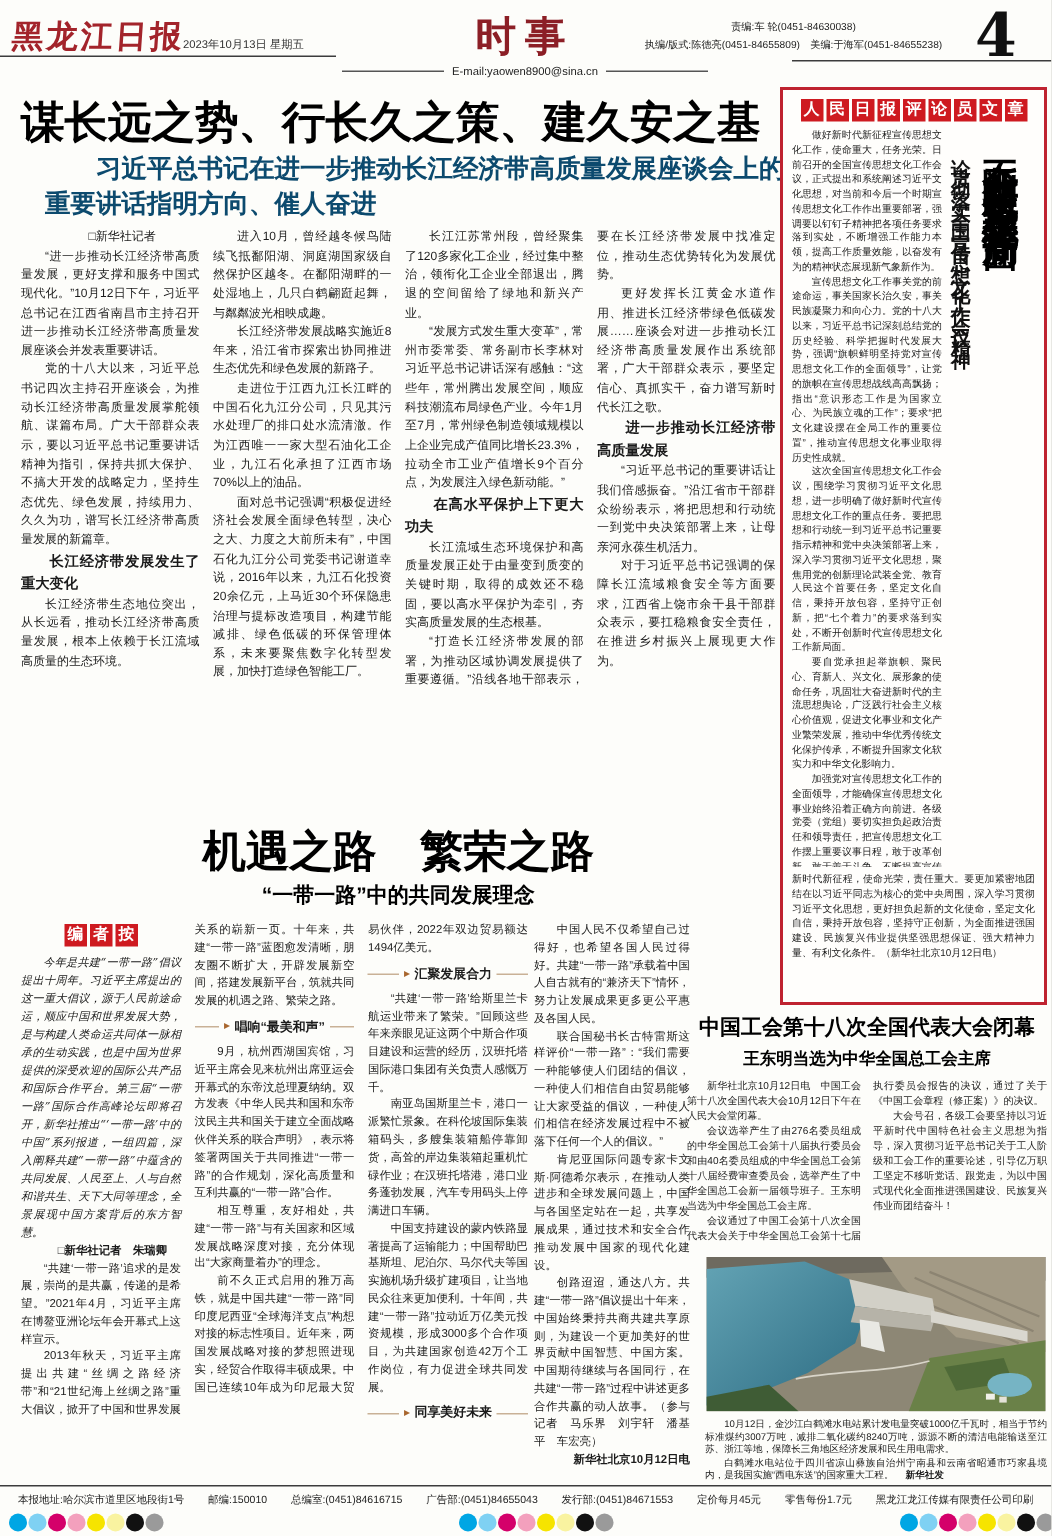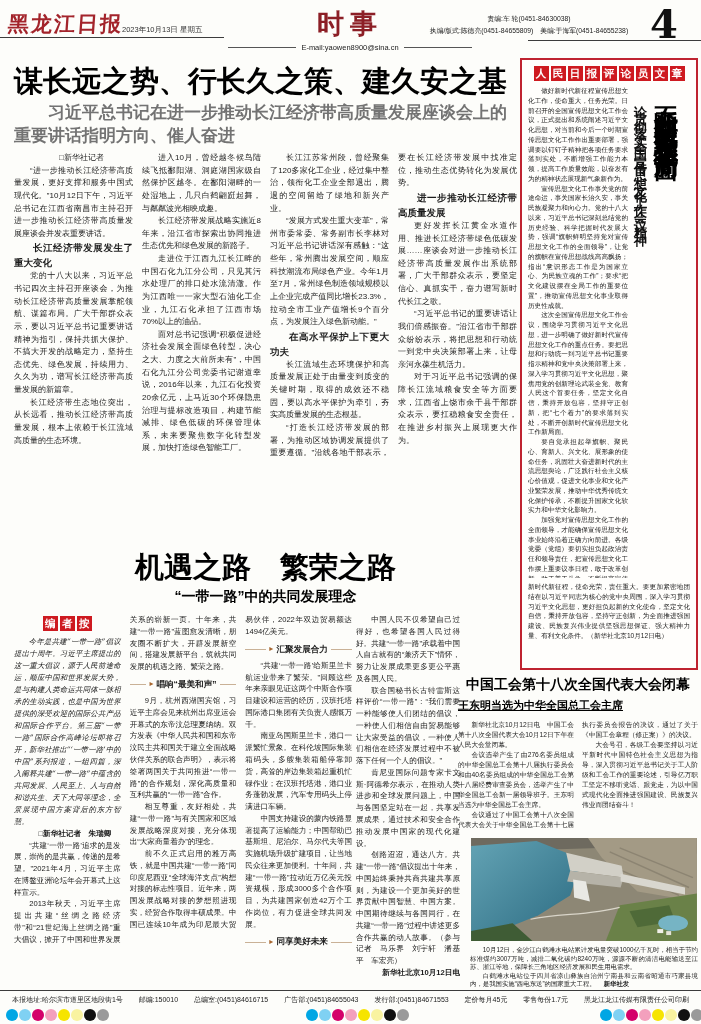--- a/index.html
+++ b/index.html
@@ -16,22 +16,22 @@
                  color:#8c1f26;letter-spacing:6px;}
   .email-row{left:228px;top:43px;width:244px;display:flex;align-items:center;gap:5px;font-size:7.5px;color:#222;}
   .email-row .hline{flex:1;height:1px;background:#555;}
   .credits{left:420px;top:13px;width:218px;text-align:center;font-size:6.8px;line-height:1.8;color:#222;}
   .page-number{left:650px;top:0px;font-family:"DejaVu Serif","Liberation Serif",serif;
                font-size:40px;font-weight:bold;color:#111;}
 
   
   .a-head{left:14px;top:62px;width:503px;font-size:29px;font-weight:900;color:#000;
           white-space:nowrap;letter-spacing:0px;}
-  .a-sub{left:14px;top:102px;width:500px;font-size:17px;font-weight:bold;line-height:1.35;
-         text-indent:2em;color:#737373;}
+  .a-sub{left:30px;top:102px;width:500px;font-size:17px;font-weight:bold;line-height:1.35;
+         text-indent:2em;color:#0c4a6e;}
   .a-body{left:14px;top:152px;width:503px;height:392px;column-count:4;column-gap:9px;
           font-size:8px;line-height:1.58;text-align:justify;overflow:hidden;}
   .byline{text-align:center;font-weight:normal;margin:1px 0 4px;text-indent:0;}
   p.bp{margin:0;text-indent:2em;}
   .sec{font-weight:900;font-size:9.5px;margin:6px 0 4px;text-indent:0;}
 
   
   .bbox{left:520px;top:58px;width:178px;height:612px;border:2px solid #bf2330;background:#fffefc;
         box-sizing:border-box;padding:5px 6px;overflow:hidden;}
   .tiles{display:flex;gap:2px;justify-content:center;margin:1px 0 5px;}
@@ -58,21 +58,21 @@
   .c-byline{text-align:center;font-weight:bold;margin:3px 0;font-size:7.6px;}
   .c-sechead{display:flex;align-items:center;gap:3px;margin:5px 0 4px;}
   .c-sechead .shl{flex:1;height:1px;background:#c9b196;}
   .c-sechead .tri{color:#a8662e;font-size:8px;line-height:1;}
   .c-sechead .txt{font-weight:900;font-size:8.6px;white-space:nowrap;}
   .dateline{text-align:right;font-weight:bold;margin-top:2px;}
 
   
   .g-block{left:458px;top:676px;width:240px;}
   .g-head{font-size:14px;font-weight:900;text-align:center;white-space:nowrap;color:#000;}
-  .g-sub{font-size:11px;font-weight:bold;text-align:left;margin-top:4px;color:#000;text-decoration:underline;}
+  .g-sub{font-size:11px;font-weight:bold;text-align:center;margin-top:4px;color:#000;}
   .g-body{margin-top:7px;column-count:2;column-gap:8px;font-size:6.7px;line-height:1.5;
           text-align:justify;height:112px;overflow:hidden;}
 
   
   .photo{left:470px;top:838px;width:228px;height:103px;overflow:hidden;}
   .caption{left:470px;top:946px;width:228px;font-size:6.4px;line-height:1.33;text-align:justify;}
   .caption p{margin:0;text-indent:2em;}
   .credit{font-weight:bold;margin-left:8px;}
 
   
@@ -101,34 +101,34 @@
     <div>执编/版式:陈德亮(0451-84655809)　美编:于海军(0451-84655238)</div>
   </div>
   <div class="rule" style="left:528px;top:40px;width:173px;"></div>
   <div class="abs page-number">4</div>
 
   <div class="abs a-head">谋长远之势、行长久之策、建久安之基</div>
   <div class="abs a-sub">习近平总书记在进一步推动长江经济带高质量发展座谈会上的重要讲话指明方向、催人奋进</div>
   <div class="abs a-body">
     <p class="bp byline">□新华社记者</p>
     <p class="bp">“进一步推动长江经济带高质量发展，更好支撑和服务中国式现代化。”10月12日下午，习近平总书记在江西省南昌市主持召开进一步推动长江经济带高质量发展座谈会并发表重要讲话。</p>
+    <p class="bp">党的十八大以来，习近平总书记四次主持召开座谈会，为推动长江经济带高质量发展掌舵领航、谋篇布局。广大干部群众表示，要以习近平总书记重要讲话精神为指引，保持共抓大保护、不搞大开发的战略定力，坚持生态优先、绿色发展，持续用力、久久为功，谱写长江经济带高质量发展的新篇章。</p>
     <p class="bp sec">长江经济带发展发生了重大变化</p>
-    <p class="bp">党的十八大以来，习近平总书记四次主持召开座谈会，为推动长江经济带高质量发展掌舵领航、谋篇布局。广大干部群众表示，要以习近平总书记重要讲话精神为指引，保持共抓大保护、不搞大开发的战略定力，坚持生态优先、绿色发展，持续用力、久久为功，谱写长江经济带高质量发展的新篇章。</p>
     <p class="bp">长江经济带生态地位突出，从长远看，推动长江经济带高质量发展，根本上依赖于长江流域高质量的生态环境。</p>
     <p class="bp">进入10月，曾经越冬候鸟陆续飞抵鄱阳湖、洞庭湖国家级自然保护区越冬。在鄱阳湖畔的一处湿地上，几只白鹤翩跹起舞，与粼粼波光相映成趣。</p>
     <p class="bp">长江经济带发展战略实施近8年来，沿江省市探索出协同推进生态优先和绿色发展的新路子。</p>
     <p class="bp">走进位于江西九江长江畔的中国石化九江分公司，只见其污水处理厂的排口处水流清澈。作为江西唯一一家大型石油化工企业，九江石化承担了江西市场70%以上的油品。</p>
     <p class="bp">面对总书记强调“积极促进经济社会发展全面绿色转型，决心之大、力度之大前所未有”，中国石化九江分公司党委书记谢道幸说，2016年以来，九江石化投资20余亿元，上马近30个环保隐患治理与提标改造项目，构建节能减排、绿色低碳的环保管理体系，未来要聚焦数字化转型发展，加快打造绿色智能工厂。</p>
     <p class="bp">长江江苏常州段，曾经聚集了120多家化工企业，经过集中整治，领衔化工企业全部退出，腾退的空间留给了绿地和新兴产业。</p>
     <p class="bp">“发展方式发生重大变革”，常州市委常委、常务副市长李林对习近平总书记讲话深有感触：“这些年，常州腾出发展空间，顺应科技潮流布局绿色产业。今年1月至7月，常州绿色制造领域规模以上企业完成产值同比增长23.3%，拉动全市工业产值增长9个百分点，为发展注入绿色新动能。”</p>
     <p class="bp sec">在高水平保护上下更大功夫</p>
     <p class="bp">长江流域生态环境保护和高质量发展正处于由量变到质变的关键时期，取得的成效还不稳固，要以高水平保护为牵引，夯实高质量发展的生态根基。</p>
     <p class="bp">“打造长江经济带发展的部署，为推动区域协调发展提供了重要遵循。”沿线各地干部表示，要在长江经济带发展中找准定位，推动生态优势转化为发展优势。</p>
+    <p class="bp">更好发挥长江黄金水道作用、推进长江经济带绿色低碳发展……座谈会对进一步推动长江经济带高质量发展作出系统部署，广大干部群众表示，要坚定信心、真抓实干，奋力谱写新时代长江之歌。</p>
     <p class="bp sec">进一步推动长江经济带高质量发展</p>
-    <p class="bp">更好发挥长江黄金水道作用、推进长江经济带绿色低碳发展……座谈会对进一步推动长江经济带高质量发展作出系统部署，广大干部群众表示，要坚定信心、真抓实干，奋力谱写新时代长江之歌。</p>
     <p class="bp">“习近平总书记的重要讲话让我们倍感振奋。”沿江省市干部群众纷纷表示，将把思想和行动统一到党中央决策部署上来，让母亲河永葆生机活力。</p>
     <p class="bp">对于习近平总书记强调的保障长江流域粮食安全等方面要求，江西省上饶市余干县干部群众表示，要扛稳粮食安全责任，在推进乡村振兴上展现更大作为。</p>
   </div>
 
   <div class="abs bbox">
     <div class="tiles">
         <span class="tile">人</span>
         <span class="tile">民</span>
         <span class="tile">日</span>
         <span class="tile">报</span>

